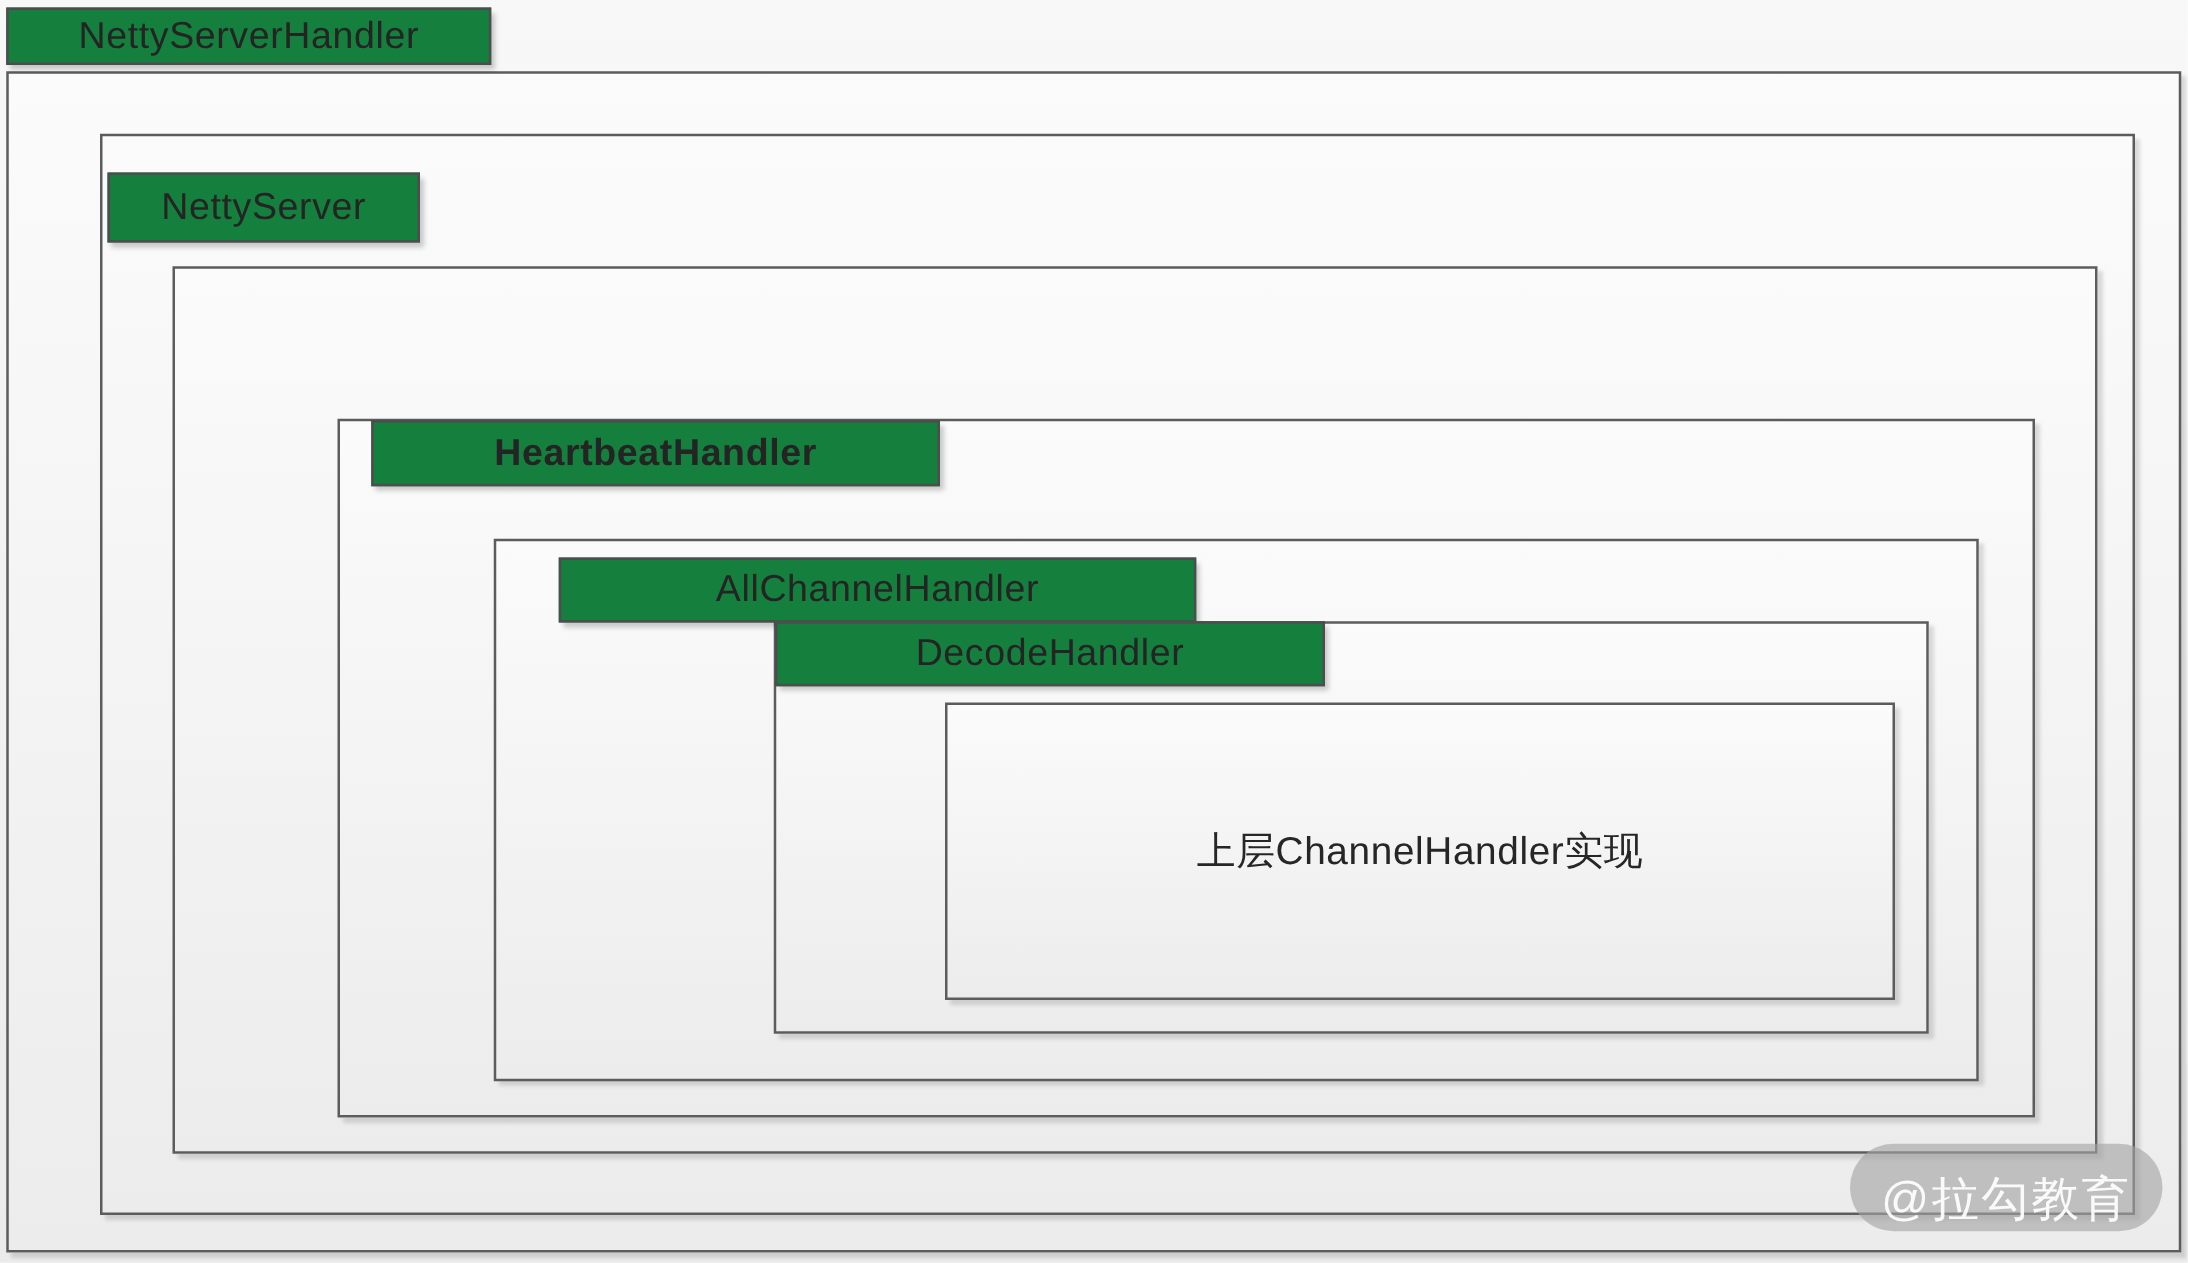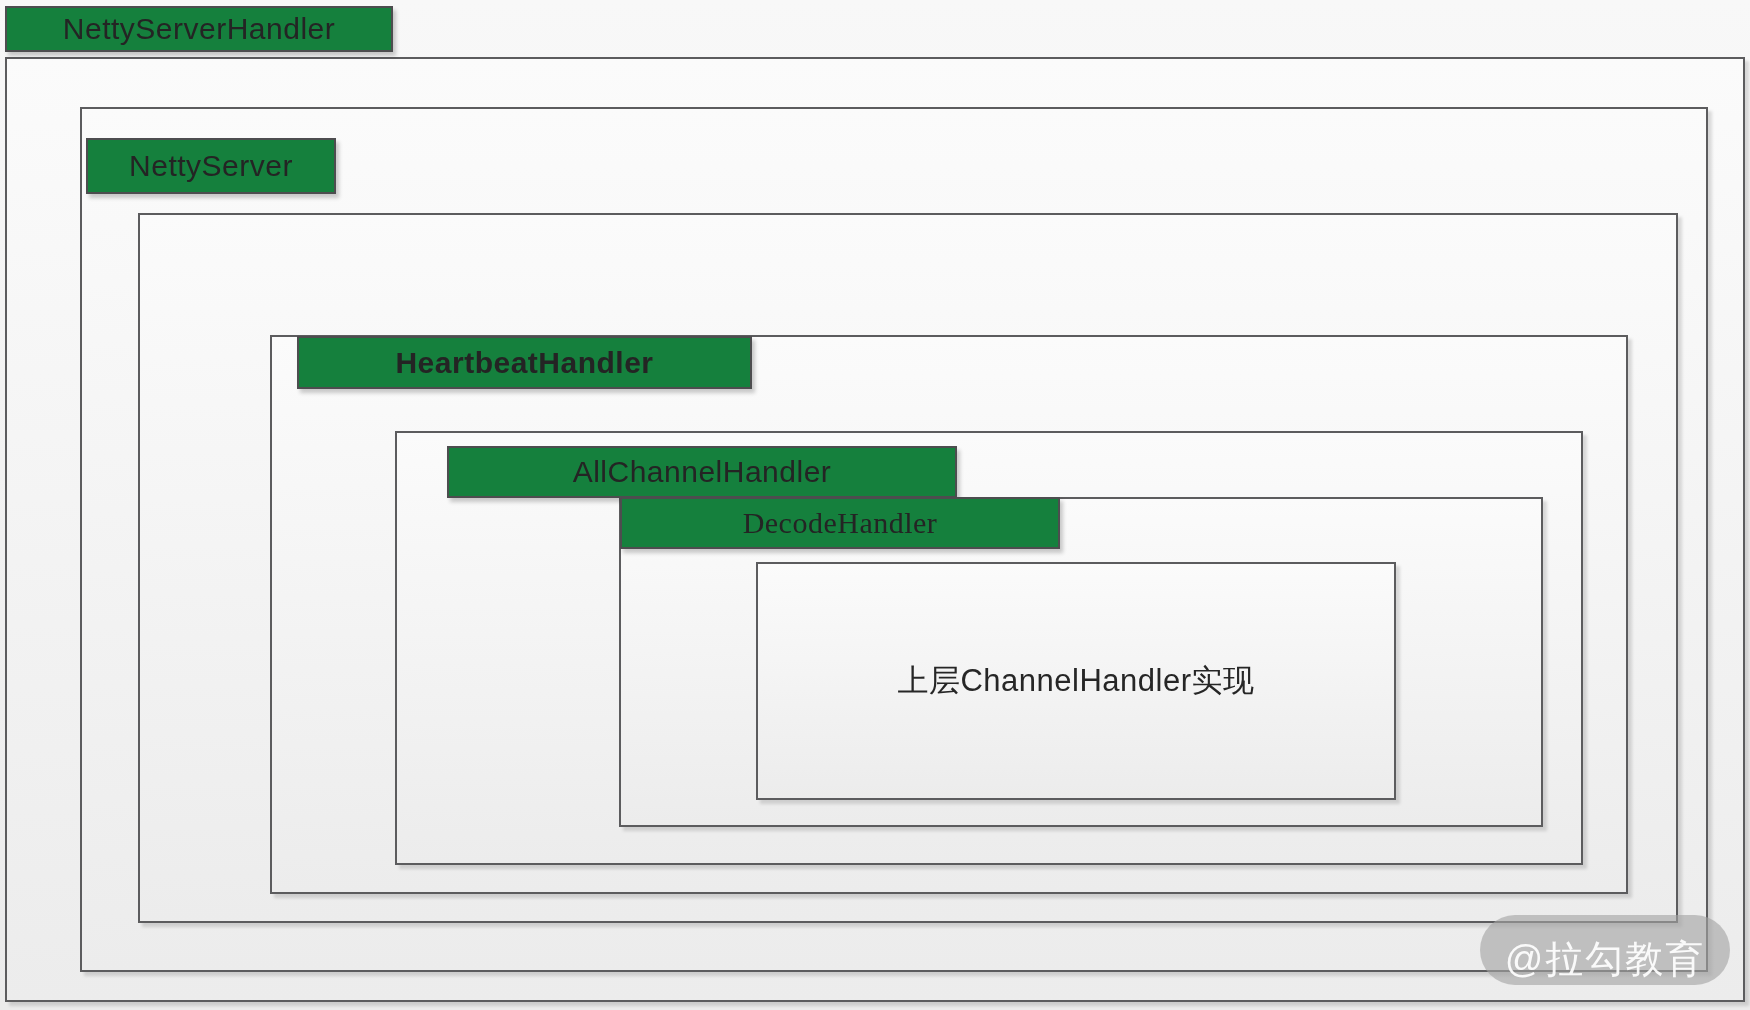--- a/index.html
+++ b/index.html
@@ -24,21 +24,21 @@
     background: linear-gradient(180deg, #fbfbfb 0%, #ececec 100%);
     box-shadow: 4px 4px 3px rgba(0,0,0,0.13);
   }
   .box-outer { left: 5px;   top: 57px;  width: 1740px; height: 945px; }
   .box-ns    { left: 80px;  top: 107px; width: 1628px; height: 865px; }
   .box-mmh   { left: 138px; top: 213px; width: 1540px; height: 710px; }
   .box-hh    { left: 270px; top: 335px; width: 1358px; height: 559px; }
   .box-ach   { left: 395px; top: 431px; width: 1188px; height: 434px; }
   .box-dh    { left: 619px; top: 497px; width: 924px;  height: 330px; }
   .box-inner {
-    left: 756px; top: 562px; width: 640px; height: 238px;
+    left: 756px; top: 562px; width: 760px; height: 238px;
     display: flex; flex-direction: column; align-items: center;
     justify-content: center; row-gap: 56px;
   }
   .inner-line {
     font-size: 31px;
     color: #262626;
     letter-spacing: 0.5px;
     white-space: nowrap;
   }
   
@@ -54,21 +54,21 @@
     font-size: 30px;
     color: #242424;
     letter-spacing: 0.5px;
     white-space: nowrap;
   }
   .tab-outer { left: 5px;   top: 6px;   width: 388px; height: 46px; }
   .tab-ns    { left: 86px;  top: 107px; width: 250px; height: 56px; margin-top: 31px; }
   .tab-mmh   { left: 152px; top: 213px; width: 489px; height: 51px; }
   .tab-hh    { left: 297px; top: 336px; width: 455px; height: 53px; font-weight: bold; }
   .tab-ach   { left: 447px; top: 446px; width: 510px; height: 52px; }
-  .tab-dh    { left: 620px; top: 497px; width: 440px; height: 52px; font-family: Liberation Serif, serif; }
+  .tab-dh    { left: 620px; top: 497px; width: 440px; height: 52px; }
   
   .watermark {
     position: absolute;
     left: 1480px;
     top: 915px;
     width: 250px;
     height: 70px;
     border-radius: 35px;
     background: rgba(163,163,163,0.62);
     display: flex;

